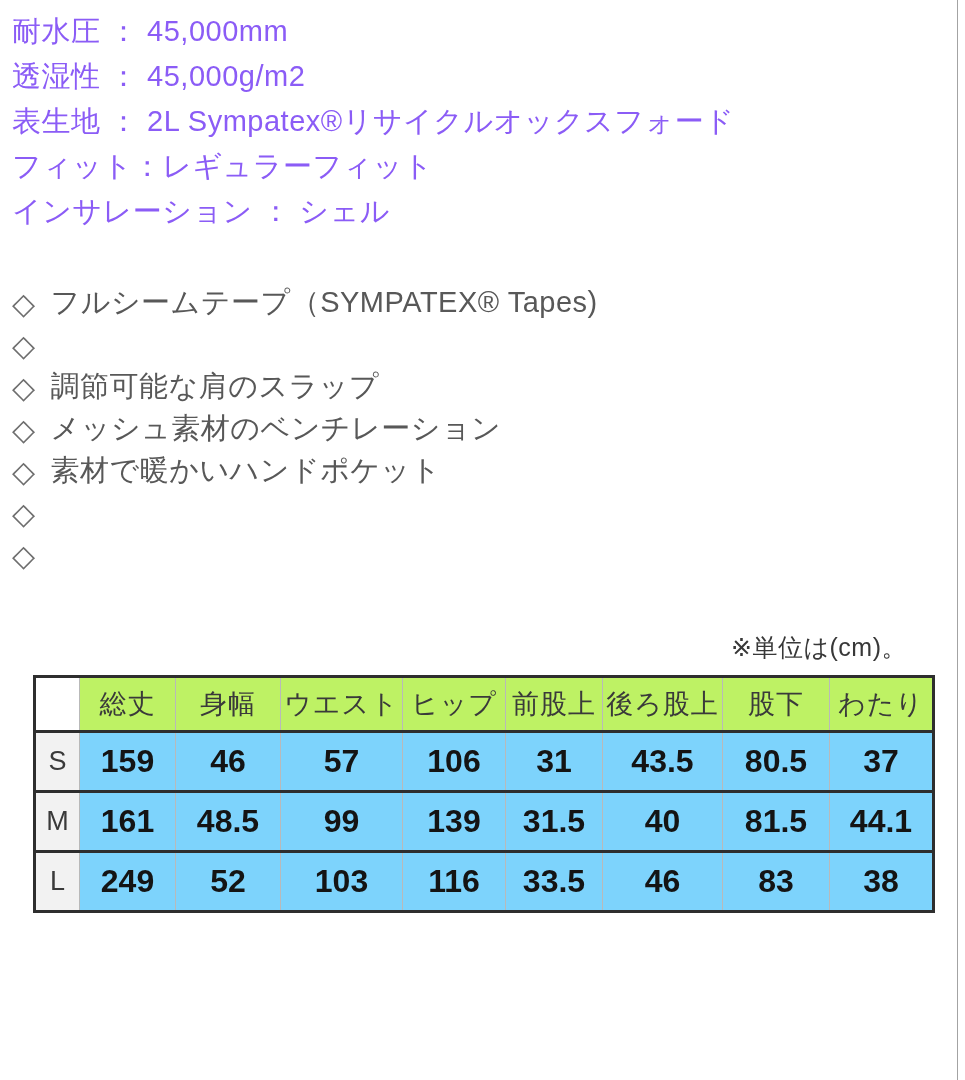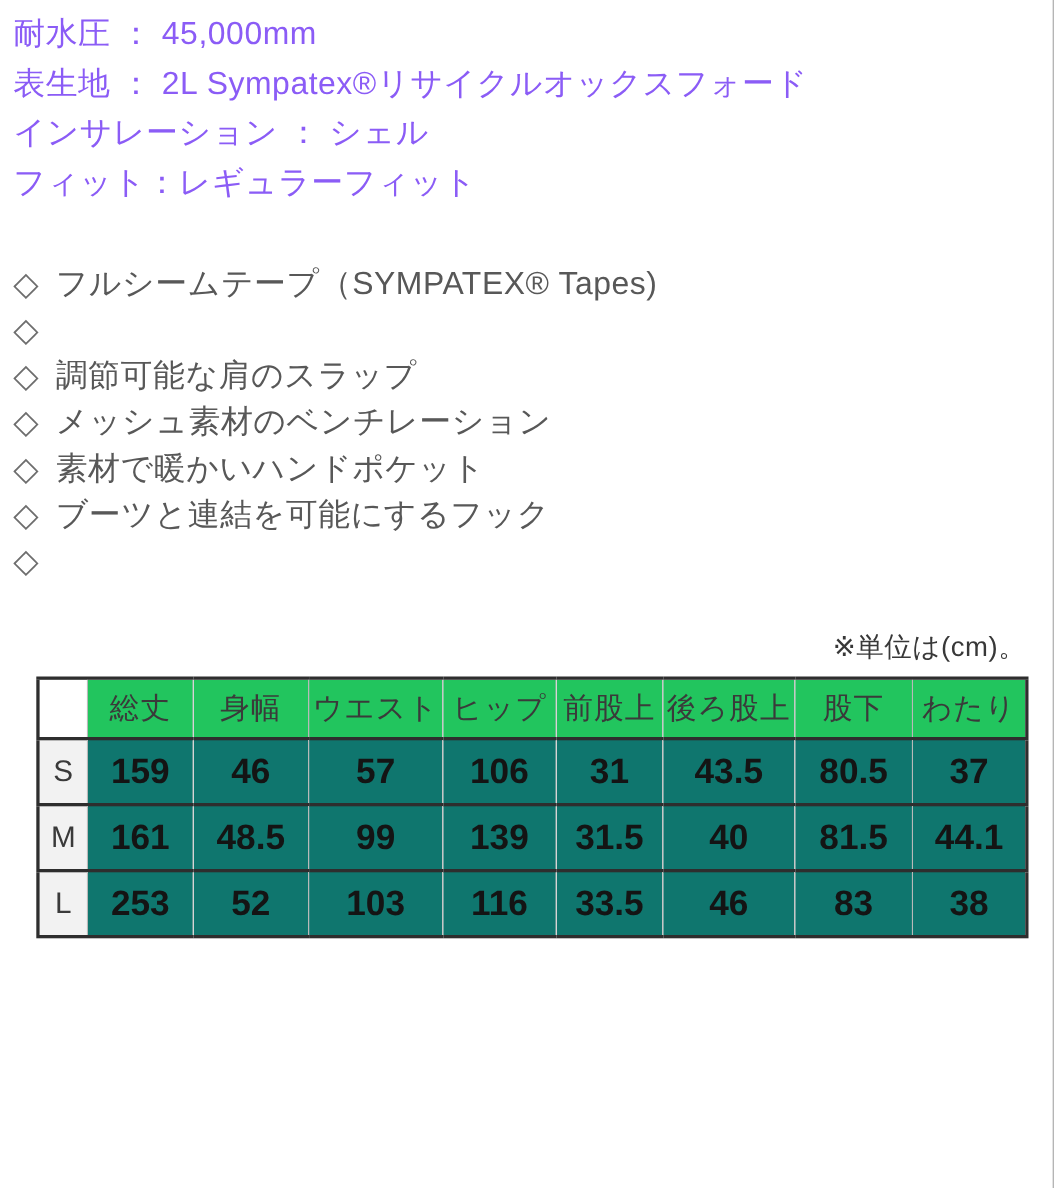--- a/index.html
+++ b/index.html
@@ -38,22 +38,22 @@
   }
   .diamond {
     font-size: 30px;
     color: #6e6e6e;
     margin-right: 15px;
     flex: 0 0 auto;
   }
 
   
   .unit-note {
-    margin-top: 40px;
-    padding-right: 32px;
+    margin-top: 55px;
+    padding-right: 58px;
     text-align: right;
     font-size: 25px;
     color: #383838;
     letter-spacing: 0.5px;
   }
 
   
   .size-table {
     margin: 11px 0 0 33px;
     width: 899px;
@@ -67,35 +67,35 @@
     border-left: 1px solid #b9b9b9;
     border-right: 1px solid #b9b9b9;
     text-align: center;
     vertical-align: middle;
     padding: 0;
     overflow: hidden;
   }
   .size-table thead tr { height: 55px; }
   .size-table tbody tr { height: 60px; }
   .size-table thead th {
-    background: #22c55e;
+    background: #bef264;
     font-weight: normal;
     font-size: 27px;
     color: #3a3a3a;
     letter-spacing: 1px;
   }
   .size-table thead th.corner { background: #ffffff; }
   .size-table tbody th.size-label {
     background: #f2f2f2;
     font-weight: normal;
     font-size: 27px;
     color: #3a3a3a;
   }
   .size-table tbody td {
-    background: #0f766e;
+    background: #7dd3fc;
     font-weight: bold;
     font-size: 32px;
     color: #141414;
   }
 
   
   .edge-line {
     position: absolute;
     top: 0;
     left: 957px;
@@ -104,23 +104,24 @@
     background: #a3a3a3;
   }
 </style>
 </head>
 <body>
 
 <div class="page">
 
   <div class="specs">
     <div class="spec-line">耐水圧 ： 45,000mm</div>
+    <div class="spec-line">透湿性 ： 45,000g/m2</div>
     <div class="spec-line">表生地 ： 2L Sympatex®リサイクルオックスフォード</div>
+    <div class="spec-line">フィット：レギュラーフィット</div>
     <div class="spec-line">インサレーション ： シェル</div>
-    <div class="spec-line">フィット：レギュラーフィット</div>
   </div>
 
   <div class="features">
     <div class="feature">
       <span class="diamond">◇</span>
       <span class="feature-text">フルシームテープ（SYMPATEX® Tapes)</span>
     </div>
     <div class="feature">
       <span class="diamond">◇</span>
     </div>
@@ -131,21 +132,20 @@
     <div class="feature">
       <span class="diamond">◇</span>
       <span class="feature-text">メッシュ素材のベンチレーション</span>
     </div>
     <div class="feature">
       <span class="diamond">◇</span>
       <span class="feature-text">素材で暖かいハンドポケット</span>
     </div>
     <div class="feature">
       <span class="diamond">◇</span>
-      <span class="feature-text">ブーツと連結を可能にするフック</span>
     </div>
     <div class="feature">
       <span class="diamond">◇</span>
     </div>
   </div>
 
   <div class="unit-note">※単位は(cm)。</div>
 
   <table class="size-table">
     <colgroup>
@@ -190,21 +190,21 @@
         <td>48.5</td>
         <td>99</td>
         <td>139</td>
         <td>31.5</td>
         <td>40</td>
         <td>81.5</td>
         <td>44.1</td>
       </tr>
       <tr>
         <th class="size-label">L</th>
-        <td>253</td>
+        <td>249</td>
         <td>52</td>
         <td>103</td>
         <td>116</td>
         <td>33.5</td>
         <td>46</td>
         <td>83</td>
         <td>38</td>
       </tr>
     </tbody>
   </table>

